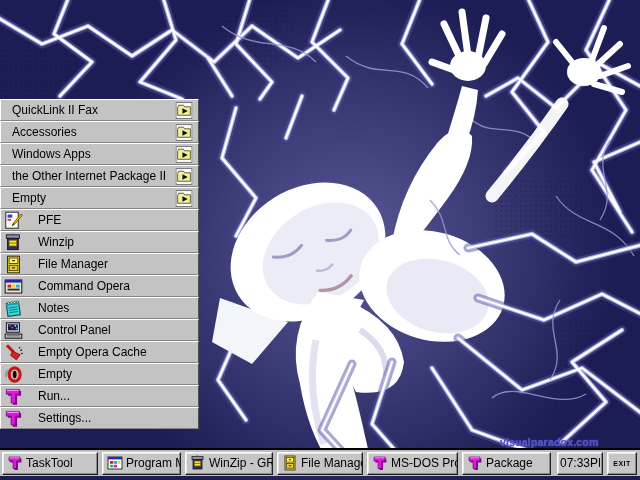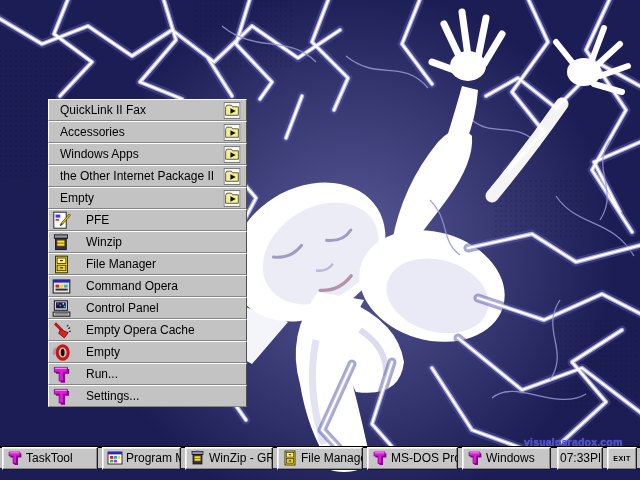--- a/index.html
+++ b/index.html
@@ -1,37 +1,37 @@
 <!DOCTYPE html>
 <html><head>
 <meta charset="utf-8">
 <style>
   html,body{margin:0;padding:0;background:#000;}
   .desktop{position:relative;width:640px;height:480px;overflow:hidden;
            font-family:"Liberation Sans",sans-serif;background:#1d1d55;}
   .wall{position:absolute;left:0;top:0;width:640px;height:480px;}
-  .watermark{position:absolute;left:524px;top:436px;font-size:10.5px;font-weight:bold;
+  .watermark{position:absolute;left:500px;top:436px;font-size:10.5px;font-weight:bold;
              color:#4d4dd0;letter-spacing:.2px;text-shadow:0 0 1px #7a7ae0;}
 
   
-  .menu{position:absolute;left:0;top:99px;width:199px;padding-left:48px;}
+  .menu{position:absolute;left:0;top:99px;width:199px;}
   .mrow{box-sizing:border-box;height:22px;background:#c3c3c3;display:flex;align-items:center;
         border:1px solid;border-color:#ffffff #4f4f4f #858585 #ffffff;
         box-shadow:0 1px 0 #1f1f38;}
   .mrow:last-child{box-shadow:none;}
   .mlabel{font-size:12px;color:#000;white-space:nowrap;overflow:hidden;}
   .folder .mlabel{margin-left:11px;flex:1;}
   .plate{width:18px;height:17px;margin-right:5px;display:block;}
   .plate svg{width:18px;height:17px;display:block;}
   .micon{width:19px;height:19px;margin-left:3px;display:block;}
   .micon svg{width:19px;height:19px;display:block;}
   .app .mlabel{margin-left:15px;}
 
   
-  .taskbar{position:absolute;left:0;bottom:12px;width:640px;height:22px;box-sizing:border-box;
+  .taskbar{position:absolute;left:0;bottom:4px;width:640px;height:28px;box-sizing:border-box;
            background:#c0c0c0;border-top:2px solid #000;display:flex;align-items:center;
            padding-left:2px;}
   .tbtn{box-sizing:border-box;height:23px;background:#c6c6c6;display:flex;align-items:center;
         border:1px solid;border-color:#ffffff #1c1c1c #1c1c1c #ffffff;
         box-shadow:inset -1px -1px 0 #8a8a8a, inset 1px 1px 0 #e9e9e9;
         margin-right:4px;overflow:hidden;flex:none;}
   .ticon{width:16px;height:16px;margin:0 3px 0 4px;flex:none;}
   .ticon svg{width:16px;height:16px;display:block;}
   .tlabel{font-size:12px;color:#000;white-space:nowrap;overflow:hidden;}
   .clock{justify-content:center;margin-left:auto;}
@@ -374,20 +374,28 @@
       <span class="micon">
           <svg viewBox="0 0 16 16">
             <use href="#i-msdos"></use>
           </svg>
         </span>
       <span class="mlabel">Command Opera</span>
     </div>
     <div class="mrow app">
       <span class="micon">
           <svg viewBox="0 0 16 16">
+            <use href="#i-notes"></use>
+          </svg>
+        </span>
+      <span class="mlabel">Notes</span>
+    </div>
+    <div class="mrow app">
+      <span class="micon">
+          <svg viewBox="0 0 16 16">
             <use href="#i-ctrlpanel"></use>
           </svg>
         </span>
       <span class="mlabel">Control Panel</span>
     </div>
     <div class="mrow app">
       <span class="micon">
           <svg viewBox="0 0 16 16">
             <use href="#i-broom"></use>
           </svg>
@@ -460,21 +468,21 @@
           </svg>
         </span>
       <span class="tlabel">MS-DOS Prc</span>
     </div>
     <div class="tbtn" style="width:89px">
       <span class="ticon">
           <svg viewBox="0 0 16 16">
             <use href="#i-tasktool"></use>
           </svg>
         </span>
-      <span class="tlabel">Windows</span>
+      <span class="tlabel">Package</span>
     </div>
     <div class="tbtn clock" style="width:46px">
       <span class="tlabel">07:33PM</span>
     </div>
     <div class="tbtn exitbtn" style="width:30px">
       <span class="exit-t">EXIT</span>
     </div>
   </div>
 
 </div>

